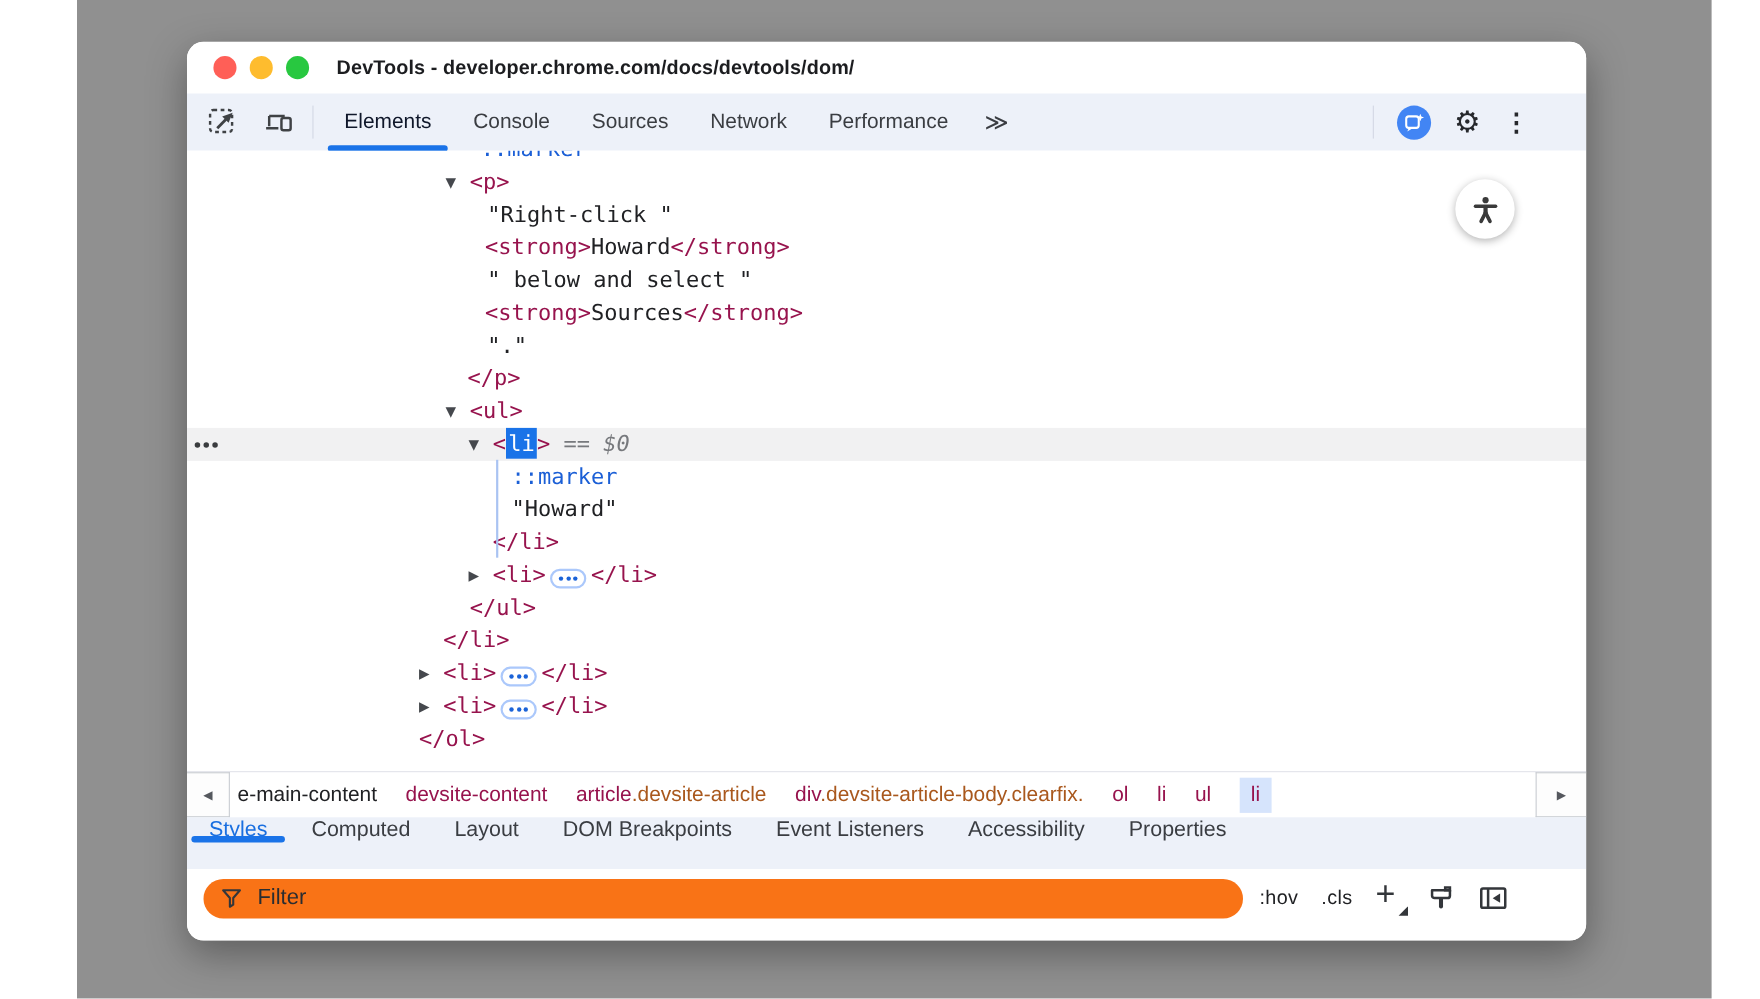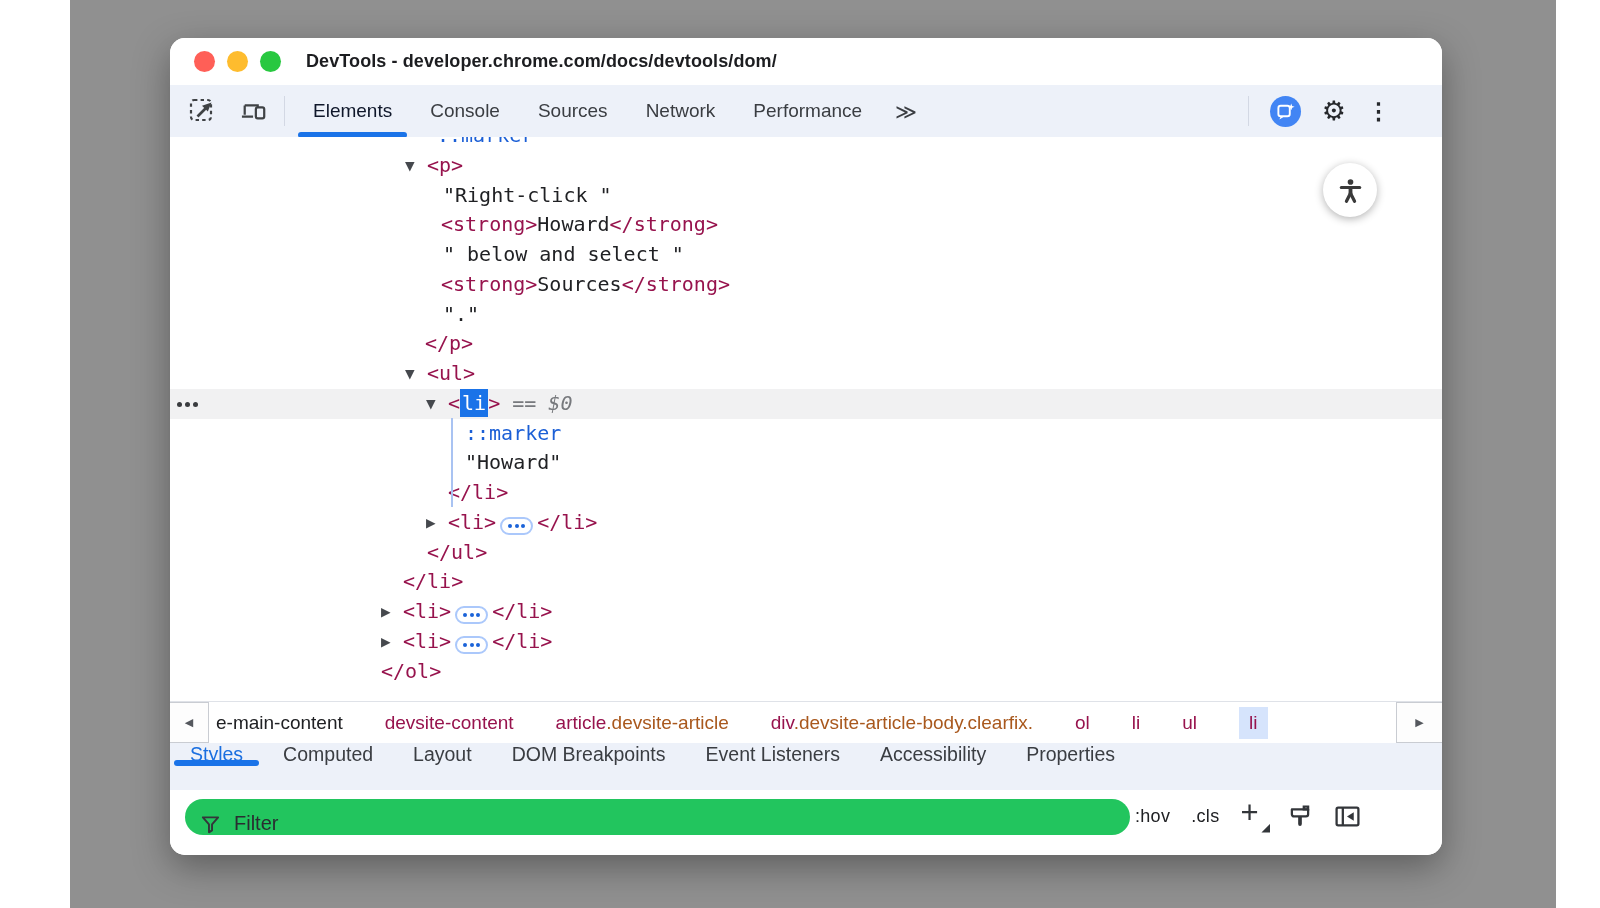--- a/index.html
+++ b/index.html
@@ -55,39 +55,39 @@
   .guide{position:absolute;left:281px;top:281px;width:1.5px;height:89px;background:#a9c3f2;}
   .a11y-btn{position:absolute;left:1153px;top:26px;width:54px;height:54px;border-radius:50%;background:#ffffff;
             box-shadow:0 2px 8px rgba(0,0,0,.3);display:flex;align-items:center;justify-content:center;cursor:pointer;}
   
   .crumbs{height:41px;flex:none;background:#ffffff;border-top:1px solid #dfe2e8;display:flex;align-items:stretch;font-size:19px;}
   .crumb-nav{flex:none;width:39px;background:#fdfdfd;border:1px solid #c9ccd2;display:flex;align-items:center;
              justify-content:center;cursor:pointer;padding:0;}
   .crumb-nav.left{border-left:none;}
   .crumb-nav.right{border-right:none;width:46px;margin-left:auto;}
   .crumb-nav .tri{font-size:11px;color:#55585e;font-family:"DejaVu Sans",sans-serif;}
-  .crumb-list{display:flex;align-items:center;gap:42px;padding:0 12px 0 7px;overflow:hidden;white-space:nowrap;}
+  .crumb-list{display:flex;align-items:center;gap:26px;padding:0 12px 0 7px;overflow:hidden;white-space:nowrap;}
   .crumb{cursor:pointer;}
   .crumb.selected{background:#d6e4fc;padding:5px 10px;}
   .c-dark{color:#202124;}
   .c-tag{color:#97134d;margin-top:28px;}
   .c-cls{color:#a9581d;}
   
   .subtabs{height:47px;flex:none;background:#edf1f9;display:flex;align-items:flex-start;}
   .subtab{position:relative;display:flex;align-items:center;padding:0 20px;font-size:19.5px;color:#3a3d42;
           cursor:pointer;white-space:nowrap;}
   .subtab.active{color:#1a6fe0;}
   .subtab .underline{position:absolute;left:4px;right:4px;bottom:0;height:6px;background:#1a73e8;border-radius:4px;}
   
   .filterbar{height:65px;flex:none;background:#ffffff;display:flex;align-items:center;
              padding:0 0 12px 15px;box-sizing:border-box;}
-  .pillinput{flex:none;width:945px;height:36px;border-radius:18px;background:#22c55e;display:flex;
-             align-items:flex-end;padding:0 15px;box-sizing:border-box;gap:13px;cursor:text;}
+  .pillinput{flex:none;width:945px;height:36px;border-radius:18px;background:#f97316;display:flex;
+             align-items:center;padding:0 15px;box-sizing:border-box;gap:13px;cursor:text;}
   .pillinput .ph{font-size:20px;color:#2a2d31;}
-  .fb-right{display:flex;align-items:center;gap:21px;margin-left:5px;}
+  .fb-right{display:flex;align-items:center;gap:21px;margin-left:15px;}
   .fb-toggle{font-size:18px;color:#202124;cursor:pointer;letter-spacing:.3px;}
   .plusbtn{position:relative;width:26px;height:30px;cursor:pointer;}
   .plusbtn .plus{position:absolute;left:0;top:-4px;font-size:31px;font-weight:300;color:#33363a;line-height:30px;}
   .plusbtn .caret{position:absolute;right:-4px;bottom:-1px;width:9px;height:9px;background:#33363a;
                   clip-path:polygon(100% 0,100% 100%,0 100%);}
   .fbicon{display:flex;align-items:center;justify-content:center;cursor:pointer;}
 </style>
 </head>
 <body>
 

